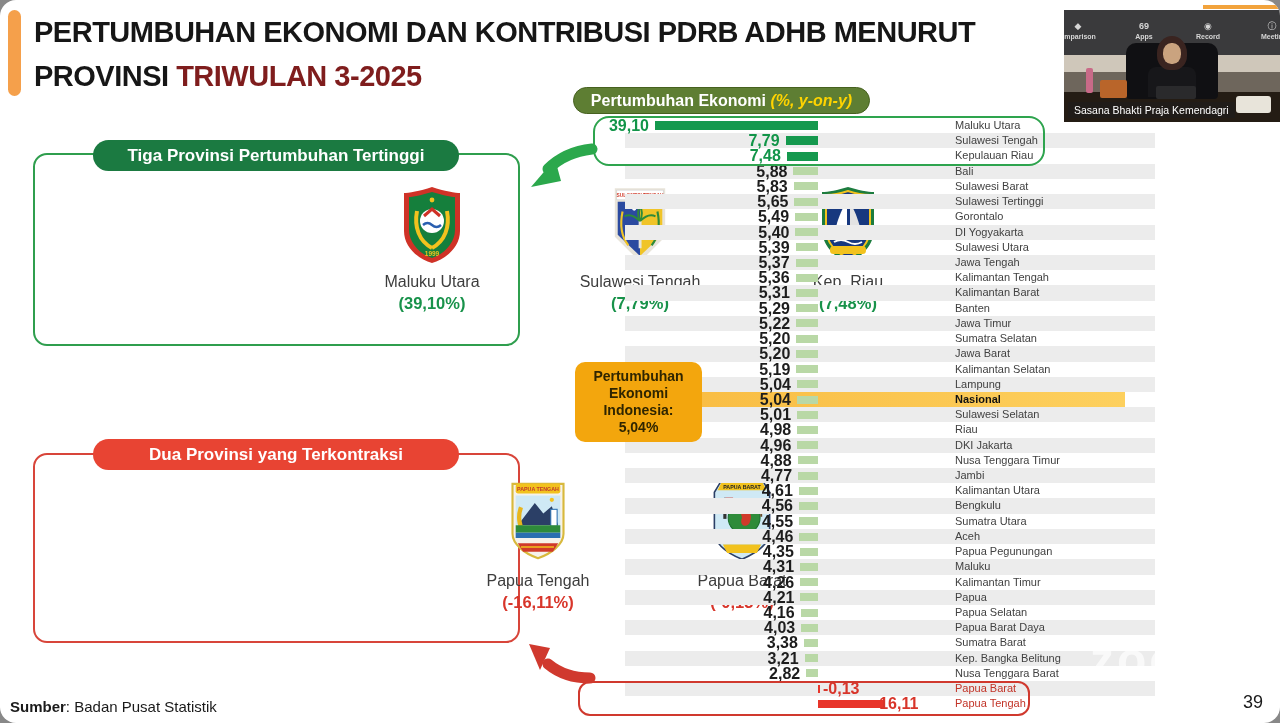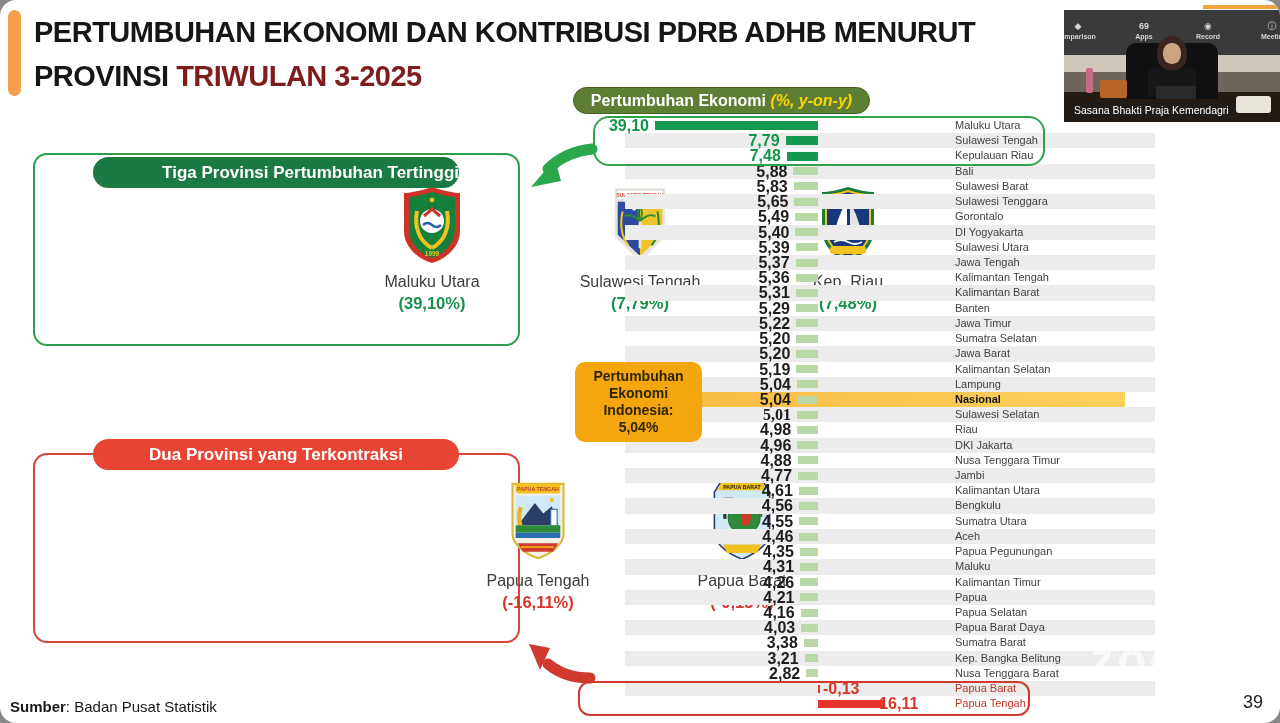--- a/index.html
+++ b/index.html
@@ -9,22 +9,22 @@
 
   
   .accent{position:absolute;left:8px;top:10px;width:13px;height:86px;background:#f5a04b;border-radius:7px;}
   .title{position:absolute;left:34px;top:10px;font-size:29px;font-weight:700;letter-spacing:-0.5px;
          line-height:44px;color:#161616;}
   .title .red{color:#7f1d1d;}
 
   
   .gbox{position:absolute;left:33px;top:153px;width:487px;height:193px;background:#fff;
         border:2px solid #2f9e4e;border-radius:14px;}
-  .gpill{position:absolute;left:93px;top:157px;width:366px;height:31px;background:#1b7a41;
-         border-radius:16px;color:#fff;font-size:17px;font-weight:700;text-align:right;line-height:31px;z-index:3;}
+  .gpill{position:absolute;left:93px;top:140px;width:366px;height:31px;background:#1b7a41;
+         border-radius:16px;color:#fff;font-size:17px;font-weight:700;text-align:center;line-height:31px;z-index:3;}
   .rbox{position:absolute;left:33px;top:453px;width:487px;height:190px;background:#fff;
         border:2px solid #d8453a;border-radius:14px;}
   .rpill{position:absolute;left:93px;top:439px;width:366px;height:31px;background:#e84433;
          border-radius:16px;color:#fff;font-size:17px;font-weight:700;text-align:center;line-height:31px;z-index:3;}
   .emblem-row{position:absolute;left:0;right:0;display:flex;justify-content:center;gap:44px;}
   .emblem-row.top3{top:185px;gap:56px;}
   .emblem-row.bot2{top:478px;gap:52px;}
   .ecol{display:flex;flex-direction:column;align-items:center;width:152px;}
   .ecol svg{display:block;}
   .ename{margin-top:8px;font-size:16px;color:#3d3d3d;white-space:nowrap;}
@@ -225,21 +225,21 @@
       </div>
       <div class="crow" style="height: 15.23px;">
         <div class="cbar pos" style="left: 198.689px; width: 24.3111px;"></div>
         <span class="cval" style="right: 372.311px;">5,83</span>
         <span class="clab">Sulawesi Barat</span>
       </div>
       <div class="crow" style="height: 15.23px;">
         <div class="stripe"></div>
         <div class="cbar pos" style="left: 199.44px; width: 23.5605px;"></div>
         <span class="cval" style="right: 371.56px;">5,65</span>
-        <span class="clab">Sulawesi Tenggara</span>
+        <span class="clab">Sulawesi Tertinggi</span>
       </div>
       <div class="crow" style="height: 15.23px;">
         <div class="cbar pos" style="left: 200.107px; width: 22.8933px;"></div>
         <span class="cval" style="right: 370.893px;">5,49</span>
         <span class="clab">Gorontalo</span>
       </div>
       <div class="crow" style="height: 15.23px;">
         <div class="stripe"></div>
         <div class="cbar pos" style="left: 200.482px; width: 22.518px;"></div>
         <span class="cval" style="right: 370.518px;">5,40</span>
@@ -302,21 +302,21 @@
       </div>
       <div class="crow" style="height: 15.23px;">
         <div class="stripe nat"></div>
         <div class="cbar pos" style="left: 201.983px; width: 21.0168px;"></div>
         <span class="cval" style="right: 369.017px;">5,04</span>
         <span class="clab nat">Nasional</span>
       </div>
       <div class="crow" style="height: 15.23px;">
         <div class="stripe"></div>
         <div class="cbar pos" style="left: 202.108px; width: 20.8917px;"></div>
-        <span class="cval" style="right: 368.892px; font-family: Liberation Serif, serif;">5,01</span>
+        <span class="cval" style="right: 368.892px;">5,01</span>
         <span class="clab">Sulawesi Selatan</span>
       </div>
       <div class="crow" style="height: 15.23px;">
         <div class="cbar pos" style="left: 202.233px; width: 20.7666px;"></div>
         <span class="cval" style="right: 368.767px;">4,98</span>
         <span class="clab">Riau</span>
       </div>
       <div class="crow" style="height: 15.23px;">
         <div class="stripe"></div>
         <div class="cbar pos" style="left: 202.317px; width: 20.6832px;"></div>

